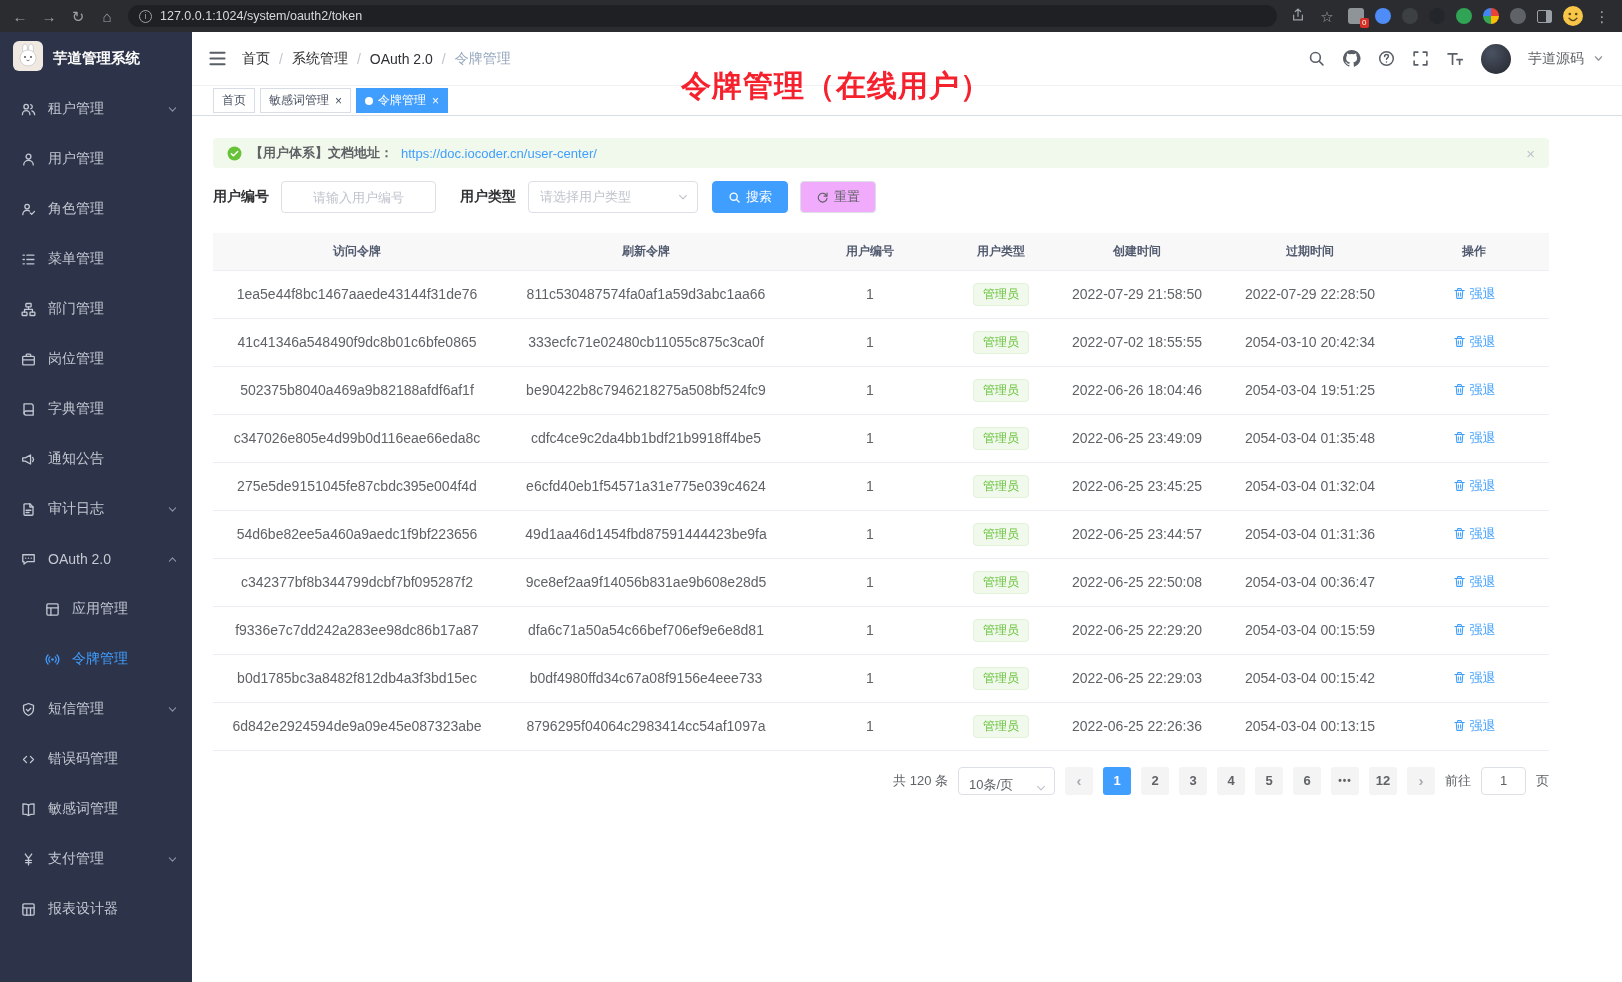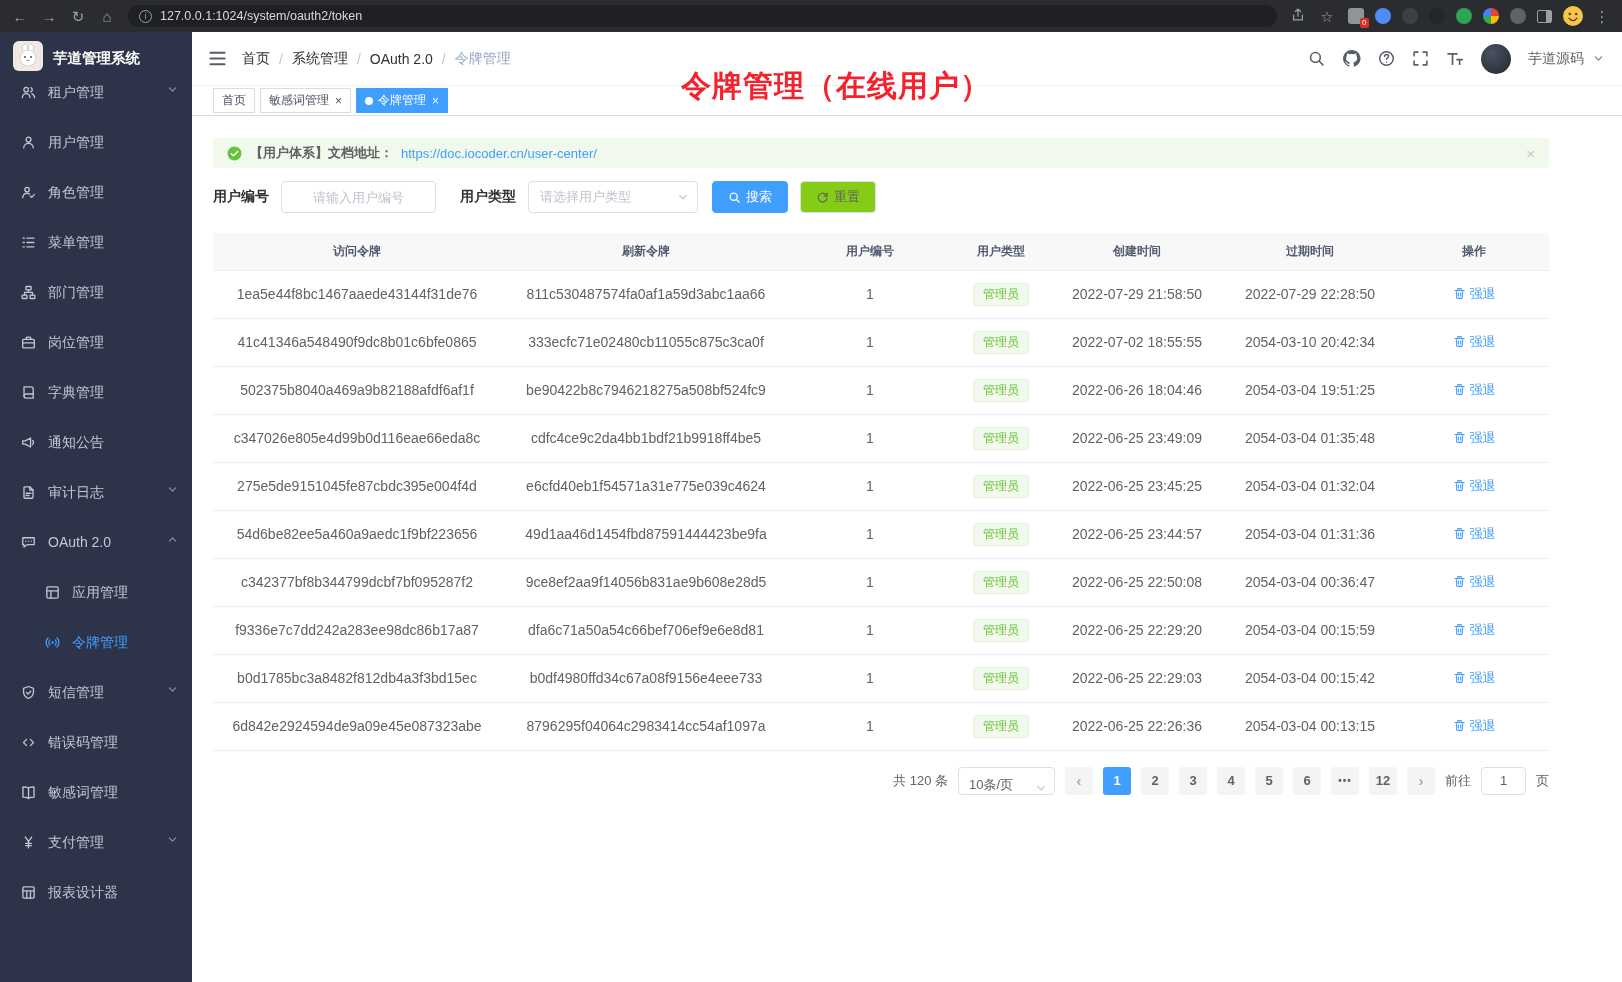--- a/index.html
+++ b/index.html
@@ -17,21 +17,21 @@
   .ext { width:16px; height:16px; border-radius:50%; position:relative; cursor:pointer; flex-shrink:0; }
   .ext .ebadge { position:absolute; right:-5px; bottom:-4px; background:#d93025; color:#fff; font-size:8px; line-height:10px; padding:0 2.5px; border-radius:2px; }
   .panel-ic { width:15px; height:13px; border:1.5px solid #9aa0a6; border-radius:2px; position:relative; cursor:pointer; }
   .panel-ic::after { content:""; position:absolute; top:0; right:0; width:5px; height:100%; background:#9aa0a6; }
 
   
   .app { display:flex; height:950px; }
   .sidebar { width:192px; background:#2d3348; flex-shrink:0; overflow:hidden; }
   .logo-row { height:52px; display:flex; align-items:center; gap:10px; padding:0 13px; cursor:pointer; }
   .logo-title { color:#fff; font-size:14.5px; font-weight:700; white-space:nowrap; }
-  .menu-item { height:50px; display:flex; padding:0 14px 0 20px; font-size:14px; color:#c3c8d2; cursor:pointer; white-space:nowrap; }
+  .menu-item { height:50px; display:flex; align-items:center; padding:0 14px 0 20px; font-size:14px; color:#c3c8d2; cursor:pointer; white-space:nowrap; }
   .menu-item .mi { width:16px; height:16px; margin-right:12px; display:inline-flex; align-items:center; justify-content:center; flex-shrink:0; }
   .menu-item .caret { margin-left:auto; color:#8a93a6; display:inline-flex; }
   .menu-item .caret.up svg { transform:rotate(180deg); }
   .menu-item.sub { padding-left:44px; }
   .menu-item.active { color:#409eff; }
 
   .main { flex:1; min-width:0; display:flex; flex-direction:column; background:#fff; }
 
   
   .navbar { height:54px; display:flex; align-items:center; padding:0 18px 0 16px; background:#fff; border-bottom:1px solid #f0f1f4; }
@@ -60,21 +60,21 @@
   .alert-link { font-size:13px; color:#409eff; cursor:pointer; }
   .alert-close { margin-left:auto; color:#c0c4cc; font-size:15px; cursor:pointer; line-height:1; }
 
   .filters { display:flex; align-items:center; margin:2px 0 20px; }
   .flabel { font-size:14px; font-weight:700; color:#303133; margin-right:12px; }
   .finput { width:155px; height:32px; border:1px solid #dcdfe6; border-radius:4px; padding:0 11px; font-size:13px; color:#606266; outline:none; margin-right:24px;text-align:center; }
   .finput::placeholder { color:#bfc3cc; }
   .fselect { width:170px; height:32px; border:1px solid #dcdfe6; border-radius:4px; padding:0 8px 0 11px; display:flex; align-items:center; justify-content:space-between; cursor:pointer; margin-right:14px; }
   .fselect .ph { color:#bfc3cc; font-size:13px; }
   .fselect .sel-caret, .psize .sel-caret { color:#c0c4cc; display:inline-flex; }
-  .btn { height:32px; border-radius:4px; border:1px solid #dcdfe6; background:#84cc16; color:#606266; font-size:13px; display:inline-flex; align-items:center; gap:5px; padding:0 15px; cursor:pointer; margin-right:12px; }
+  .btn { height:32px; border-radius:4px; border:1px solid #dcdfe6; background:#f0abfc; color:#606266; font-size:13px; display:inline-flex; align-items:center; gap:5px; padding:0 15px; cursor:pointer; margin-right:12px; }
   .btn.primary { background:#409eff; border-color:#409eff; color:#fff;justify-content:center; }
 
   table.data-table { width:100%; border-collapse:collapse; table-layout:fixed; }
   thead th { height:37px; background:#f8f8f9; color:#515a6e; font-size:12px; font-weight:700; text-align:center; border-bottom:1px solid #ebeef5; }
   tbody td { height:48px; text-align:center; font-size:14px; color:#606266; border-bottom:1px solid #ebeef5; white-space:nowrap; overflow:hidden; }
   .tag { display:inline-block; padding:2px 9px; font-size:12px; color:#67c23a; background:#f0f9eb; border:1px solid #e1f3d8; border-radius:4px; }
   .op-link { color:#409eff; font-size:13px; display:inline-flex; align-items:center; gap:4px; cursor:pointer; }
 
   .pagination { display:flex; align-items:center; justify-content:flex-end; gap:10px; margin-top:16px; font-size:13px; color:#606266; }
   .psize { width:97px; height:28px; border:1px solid #dcdfe6; border-radius:4px; display:flex; align-items:flex-end; justify-content:space-between; padding:0 7px 0 10px; cursor:pointer; }

